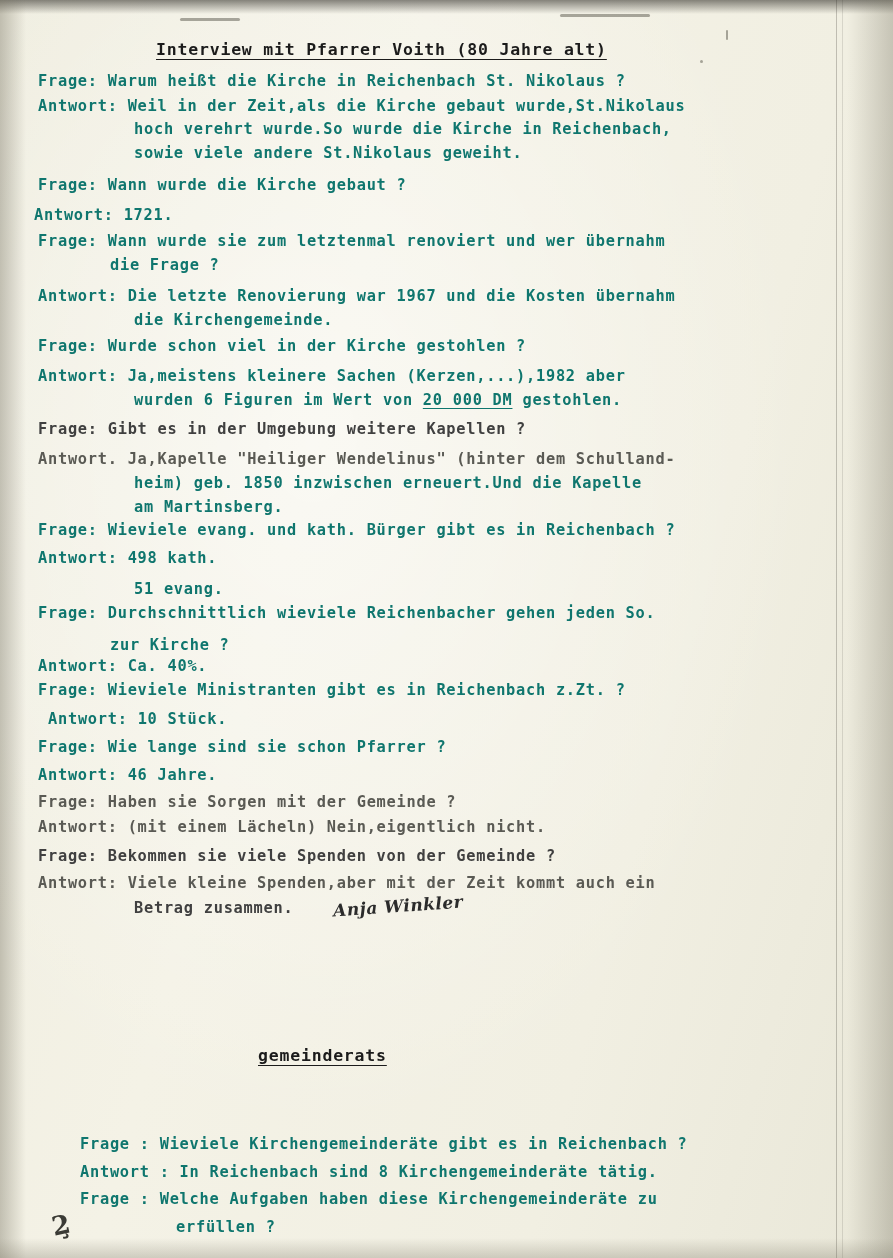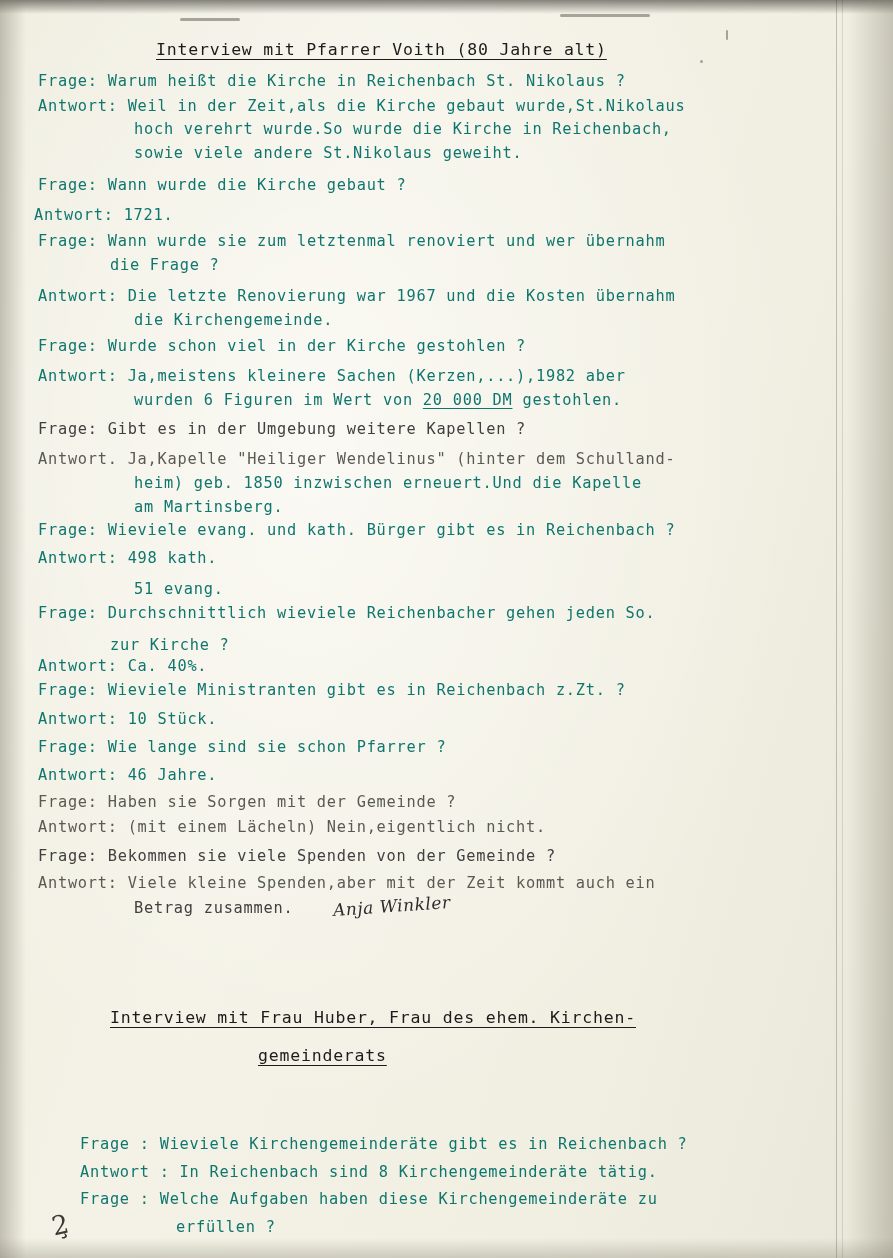--- a/index.html
+++ b/index.html
@@ -57,20 +57,21 @@
     position: absolute;
     top: 0;
     bottom: 0;
     width: 1px;
     background: rgba(60,58,50,0.28);
     pointer-events: none;
   }
   .content {
     position: absolute;
     inset: 0;
+    font-weight: bold;
   }
 
   .doc-title {
     position: absolute;
     font-size: 16.5px;
     letter-spacing: 0.8px;
     white-space: nowrap;
     text-decoration: underline;
     text-underline-offset: 4px;
   }
@@ -151,33 +152,32 @@
         <div class="qa-line fade-2" style="left: 38px; top: 450px;">Antwort. Ja,Kapelle "Heiliger Wendelinus" (hinter dem Schulland-</div>
         <div class="qa-line fade-1" style="left: 134px; top: 474px;">heim) geb. 1850 inzwischen erneuert.Und die Kapelle</div>
         <div class="qa-line fade-1" style="left: 134px; top: 498px;">am Martinsberg.</div>
         <div class="qa-line fade-1" style="left: 38px; top: 521px;">Frage: Wieviele evang. und kath. Bürger gibt es in Reichenbach ?</div>
         <div class="qa-line fade-1" style="left: 38px; top: 549px;">Antwort: 498 kath.</div>
         <div class="qa-line fade-1" style="left: 134px; top: 580px;">51 evang.</div>
         <div class="qa-line fade-1" style="left: 38px; top: 604px;">Frage: Durchschnittlich wieviele Reichenbacher gehen jeden So.</div>
         <div class="qa-line fade-1" style="left: 110px; top: 628px; margin-top: 8px;">zur Kirche ?</div>
         <div class="qa-line fade-1" style="left: 38px; top: 657px;">Antwort: Ca. 40%.</div>
         <div class="qa-line fade-1" style="left: 38px; top: 681px;">Frage: Wieviele Ministranten gibt es in Reichenbach z.Zt. ?</div>
-        <div class="qa-line fade-1" style="left: 38px; top: 710px;">Antwort: 10 Stück.</div>
+        <div class="qa-line fade-1" style="left: 48px; top: 710px;">Antwort: 10 Stück.</div>
         <div class="qa-line fade-1" style="left: 38px; top: 738px;">Frage: Wie lange sind sie schon Pfarrer ?</div>
         <div class="qa-line fade-1" style="left: 38px; top: 766px;">Antwort: 46 Jahre.</div>
         <div class="qa-line fade-2" style="left: 38px; top: 793px;">Frage: Haben sie Sorgen mit der Gemeinde ?</div>
         <div class="qa-line fade-2" style="left: 38px; top: 818px;">Antwort: (mit einem Lächeln) Nein,eigentlich nicht.</div>
         <div class="qa-line fade-3" style="left: 38px; top: 847px;">Frage: Bekommen sie viele Spenden von der Gemeinde ?</div>
         <div class="qa-line fade-2" style="left: 38px; top: 874px;">Antwort: Viele kleine Spenden,aber mit der Zeit kommt auch ein</div>
         <div class="qa-line fade-3" style="left: 134px; top: 899px;">Betrag zusammen.</div>
       </div>
 
     <div class="signature">Anja Winkler</div>
 
-    <div class="doc-title" id="title-2a">Interview mit Frau Huber, Frau des ehem. Kirchen-</div>
     <div class="doc-title" id="title-2b">gemeinderats</div>
 
     <div id="interview-2-lines">
         <div class="qa-line fade-1" style="left: 80px; top: 1135px;">Frage :  Wieviele Kirchengemeinderäte gibt es in Reichenbach ?</div>
         <div class="qa-line fade-1" style="left: 80px; top: 1163px;">Antwort :  In Reichenbach sind 8 Kirchengemeinderäte tätig.</div>
         <div class="qa-line fade-1" style="left: 80px; top: 1190px;">Frage :  Welche Aufgaben haben diese Kirchengemeinderäte zu</div>
         <div class="qa-line fade-1" style="left: 176px; top: 1218px;">erfüllen ?</div>
       </div>
 
     <div class="corner-mark">2̧</div>

